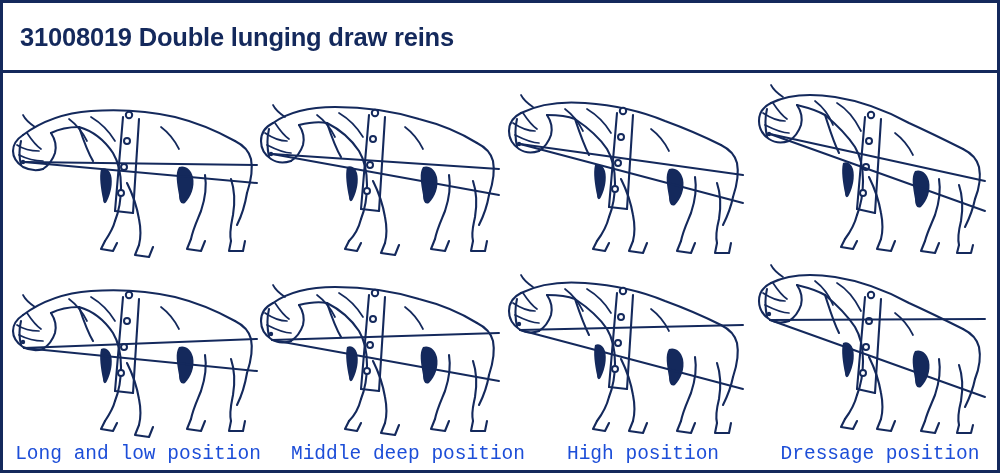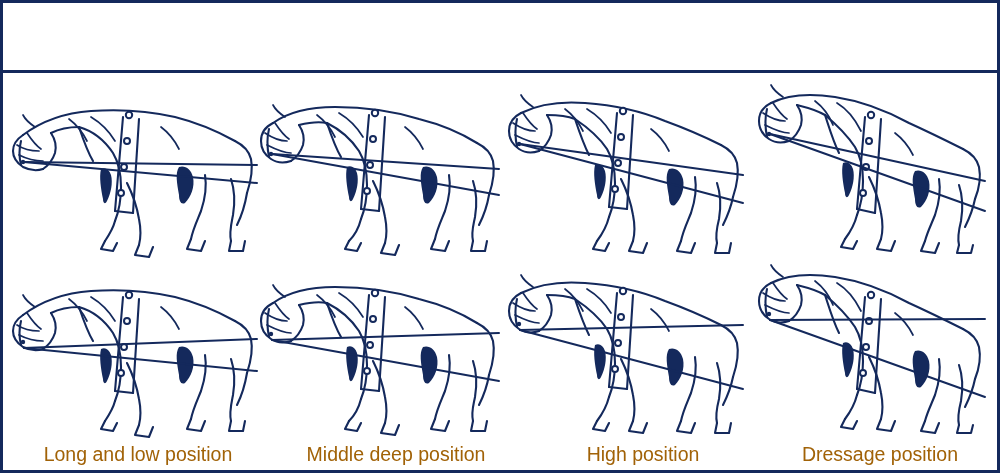--- a/index.html
+++ b/index.html
@@ -74,26 +74,27 @@
   .c0 { left: 6px; }
   .c1 { left: 248px; }
   .c2 { left: 492px; }
   .c3 { left: 734px; }
 
   
   .caption {
     position: absolute;
     top: 370px;
     font-size: 19.5px;
-    color: #a16207;
+    color: #1d4ed8;
     white-space: nowrap;
     text-align: center;
+    font-family: Liberation Mono, monospace;
   }
   .cap0 { left: 10px;  width: 250px; }
-  .cap1 { left: 268px; width: 250px; }
+  .cap1 { left: 280px; width: 250px; }
   .cap2 { left: 515px; width: 250px; }
   .cap3 { left: 752px; width: 250px; }
 
   .hline {
     fill: none;
     stroke: #14295c;
     stroke-width: 2.1;
     stroke-linecap: round;
     stroke-linejoin: round;
   }
@@ -116,20 +117,21 @@
     stroke: #14295c;
     stroke-width: 2.0;
   }
 </style>
 </head>
 <body>
 
 <div id="page">
 
   <div id="header">
+    <div id="title">31008019 Double lunging draw reins</div>
 
   </div>
 
   <div id="board">
 
     <div class="horse-cell r0 c0">
       <svg viewBox="0 0 248 180" preserveAspectRatio="xMidYMid meet">
         <g>
           <path class="hline" d="M14 52 C30 40 54 30 82 28 C110 26 140 28 166 34
                                  C190 40 208 48 226 58"></path>

